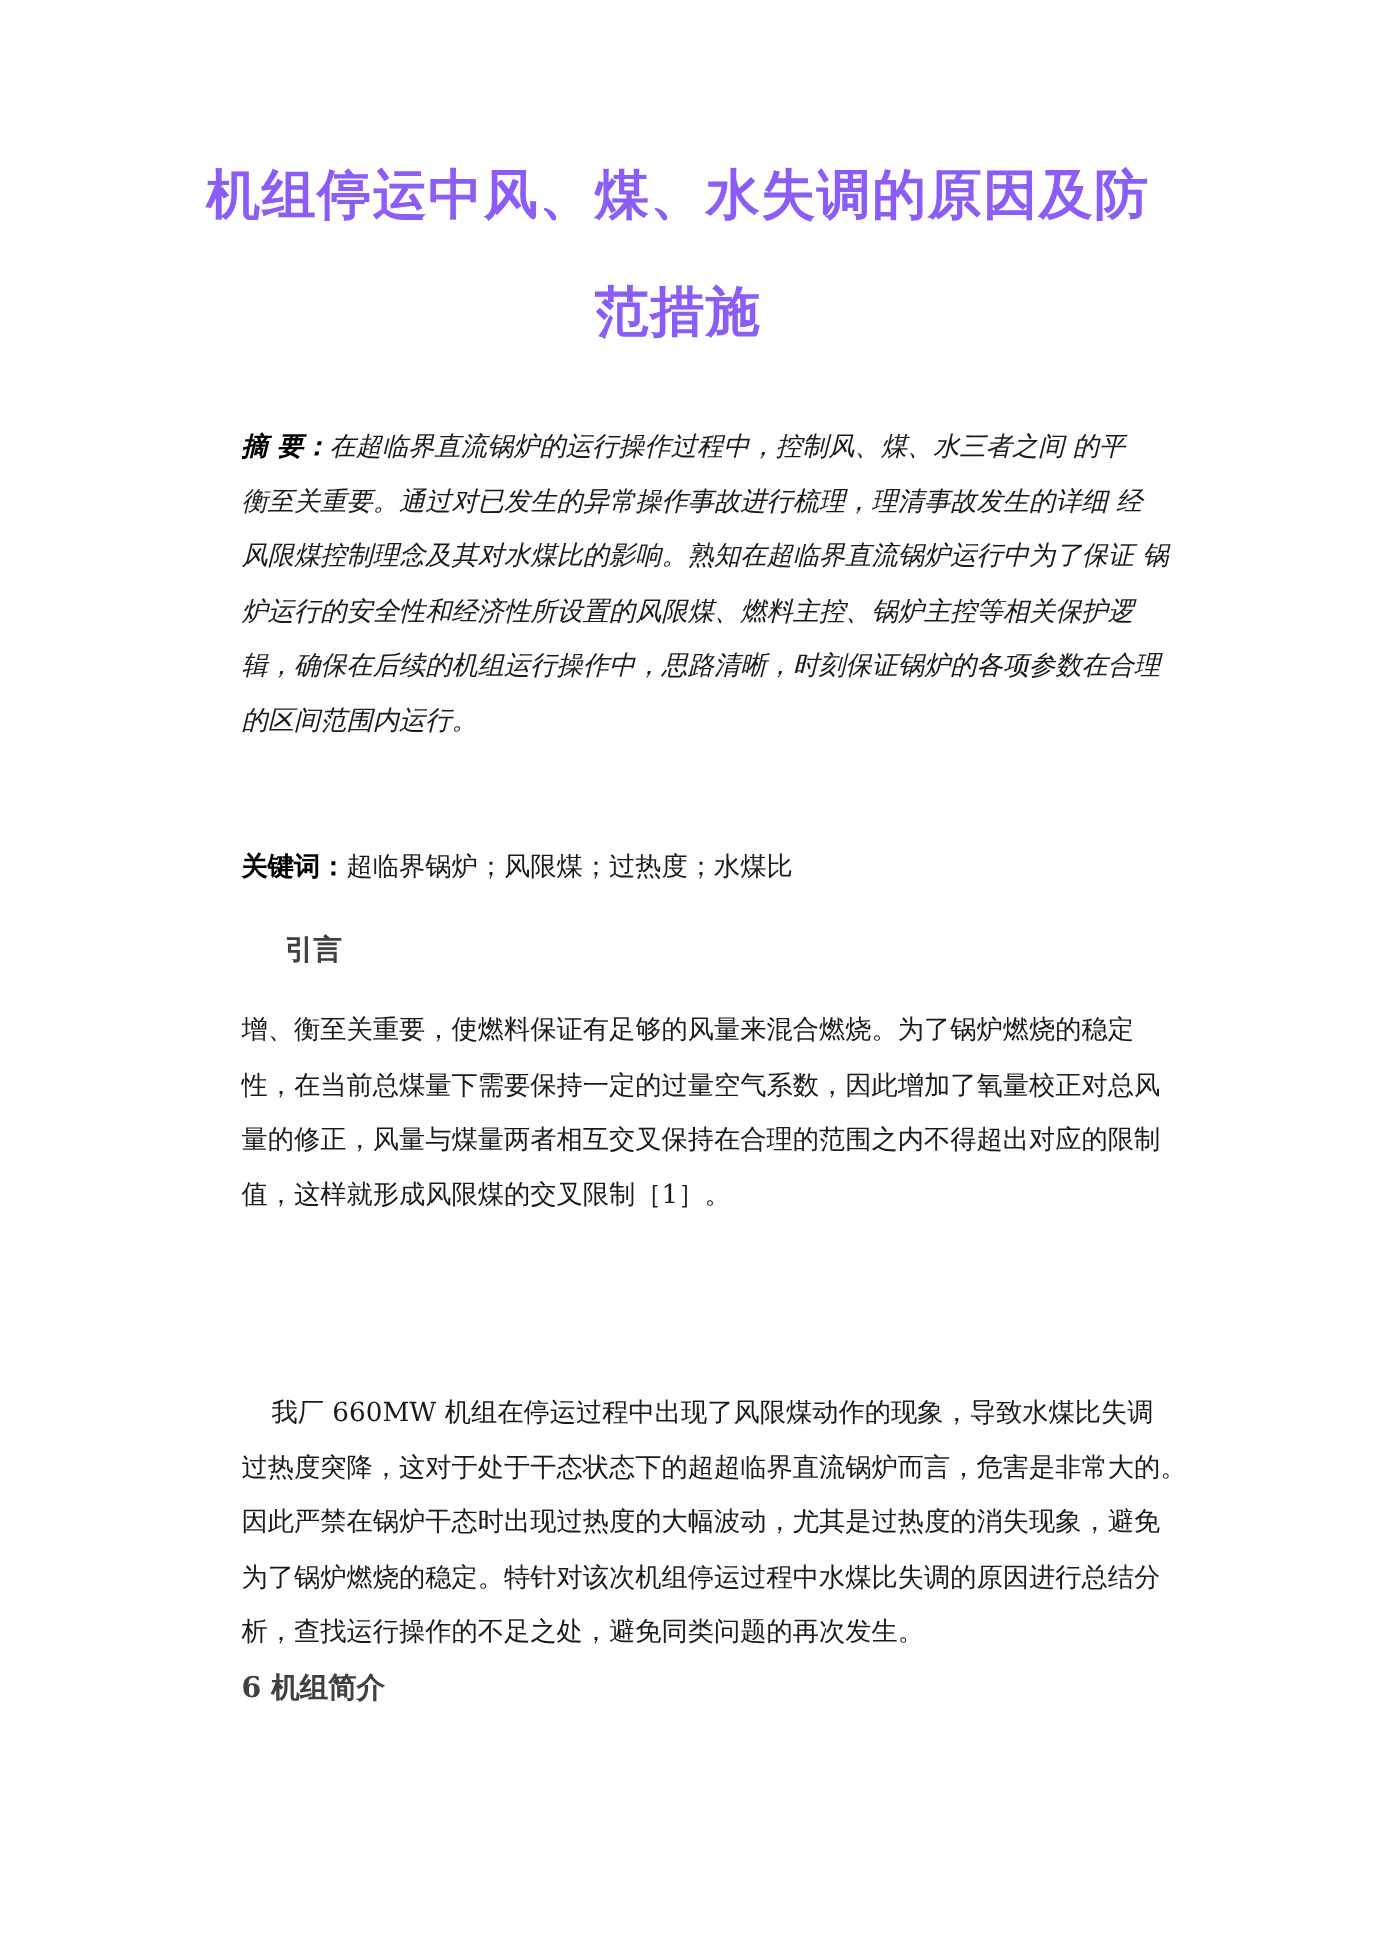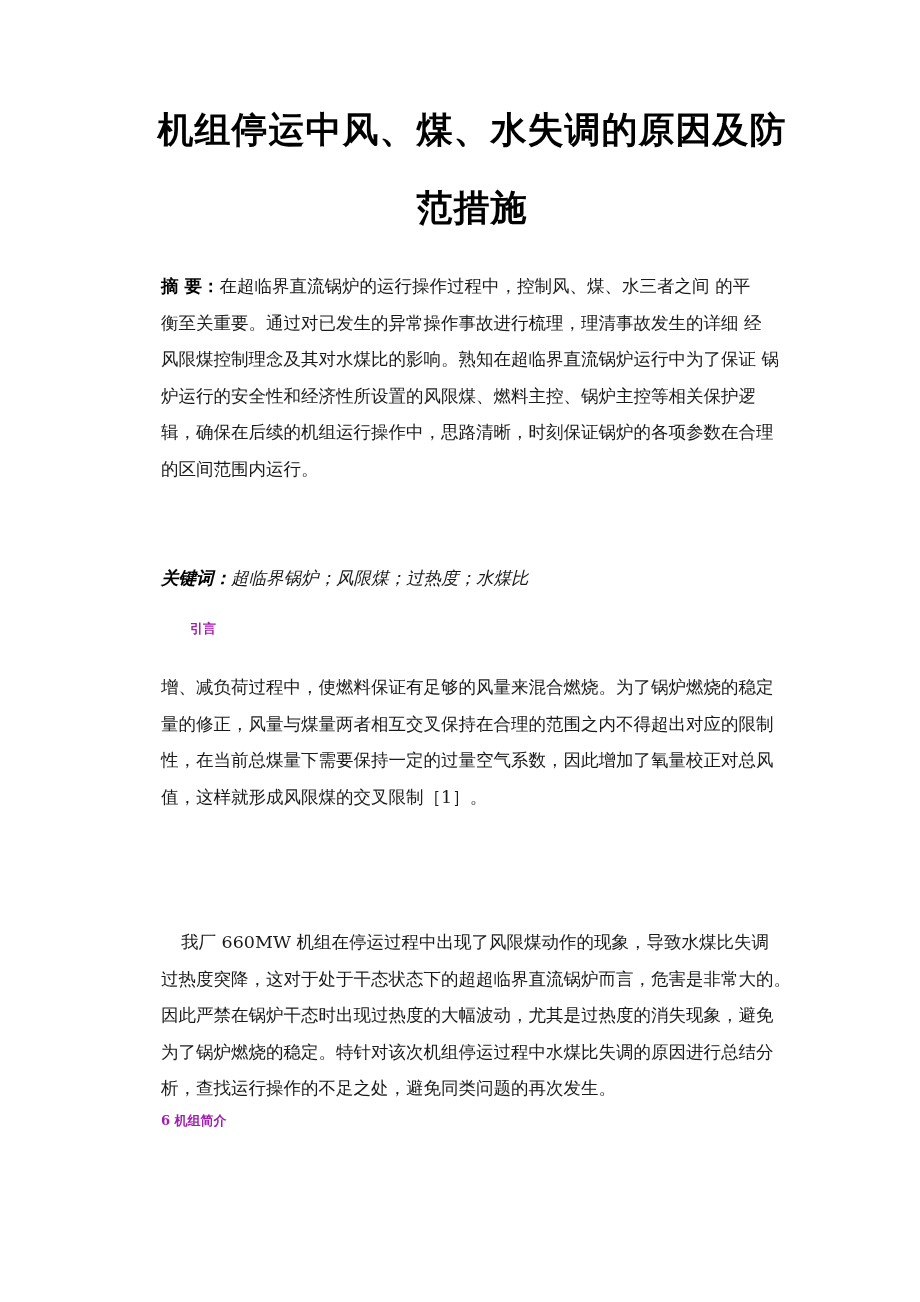--- a/index.html
+++ b/index.html
@@ -17,28 +17,28 @@
     }
     .page {
       position: absolute;
       left: 0;
       top: 0;
       width: 920px;
       height: 1302px;
     }
     .title {
       position: absolute;
-      left: 132px;
+      left: 112px;
       width: 680px;
       text-align: center;
       font-family: "DejaVu Sans", "Liberation Sans", sans-serif;
       font-weight: bold;
       font-size: 36px;
       letter-spacing: 1px;
-      color: #000000;
+      color: #8b5cf6;
       margin: 0;
     }
     .title.l1 { top: 106px; }
     .title.l2 { top: 184px; }
 
     .para {
       position: absolute;
       left: 161px;
       width: 640px;
       font-size: 17.5px;
@@ -51,52 +51,52 @@
       display: block;
       white-space: nowrap;
     }
     .bold-label {
       font-family: "DejaVu Sans", "Liberation Sans", sans-serif;
       font-weight: bold;
       color: #000;
     }
     .heading {
       position: absolute;
-      font-size: 13px;
-      color: #a21caf;
+      font-size: 19px;
+      color: #404040;
       margin: 0;
     }
   </style>
 </head>
 <body>
 
 <div class="page">
 
   <h1 class="title l1">机组停运中风、煤、水失调的原因及防</h1>
   <h1 class="title l2">范措施</h1>
 
-  <div class="para" style="top:268px;">
+  <div class="para" style="top:280px;font-style:italic;">
     <span class="line"><span class="bold-label">摘  要：</span><span>在超临界直流锅炉的运行操作过程中，控制风、煤、水三者之间 的平</span></span>
     <span class="line">衡至关重要。通过对已发生的异常操作事故进行梳理，理清事故发生的详细 经</span>
     <span class="line">风限煤控制理念及其对水煤比的影响。熟知在超临界直流锅炉运行中为了保证 锅</span>
     <span class="line">炉运行的安全性和经济性所设置的风限煤、燃料主控、锅炉主控等相关保护逻</span>
     <span class="line">辑，确保在后续的机组运行操作中，思路清晰，时刻保证锅炉的各项参数在合理</span>
     <span class="line">的区间范围内运行。</span>
   </div>
 
-  <div class="para" style="top:560px;font-style:italic;">
+  <div class="para" style="top:560px;">
     <span class="line"><span class="bold-label">关键词：</span><span>超临界锅炉；风限煤；过热度；水煤比</span></span>
   </div>
 
   <h2 class="heading" style="left:190px; top:620px;">引言</h2>
 
   <div class="para" style="top:669px;">
-    <span class="line">增、减负荷过程中，使燃料保证有足够的风量来混合燃烧。为了锅炉燃烧的稳定</span>
+    <span class="line">增、衡至关重要，使燃料保证有足够的风量来混合燃烧。为了锅炉燃烧的稳定</span>
+    <span class="line">性，在当前总煤量下需要保持一定的过量空气系数，因此增加了氧量校正对总风</span>
     <span class="line">量的修正，风量与煤量两者相互交叉保持在合理的范围之内不得超出对应的限制</span>
-    <span class="line">性，在当前总煤量下需要保持一定的过量空气系数，因此增加了氧量校正对总风</span>
     <span class="line">值，这样就形成风限煤的交叉限制［1］。</span>
   </div>
 
   <div class="para" style="top:904px;">
     <span class="line" style="padding-left:20px;margin-top:20px;">我厂 660MW 机组在停运过程中出现了风限煤动作的现象，导致水煤比失调</span>
     <span class="line">过热度突降，这对于处于干态状态下的超超临界直流锅炉而言，危害是非常大的。</span>
     <span class="line">因此严禁在锅炉干态时出现过热度的大幅波动，尤其是过热度的消失现象，避免</span>
     <span class="line">为了锅炉燃烧的稳定。特针对该次机组停运过程中水煤比失调的原因进行总结分</span>
     <span class="line">析，查找运行操作的不足之处，避免同类问题的再次发生。</span>
   </div>

